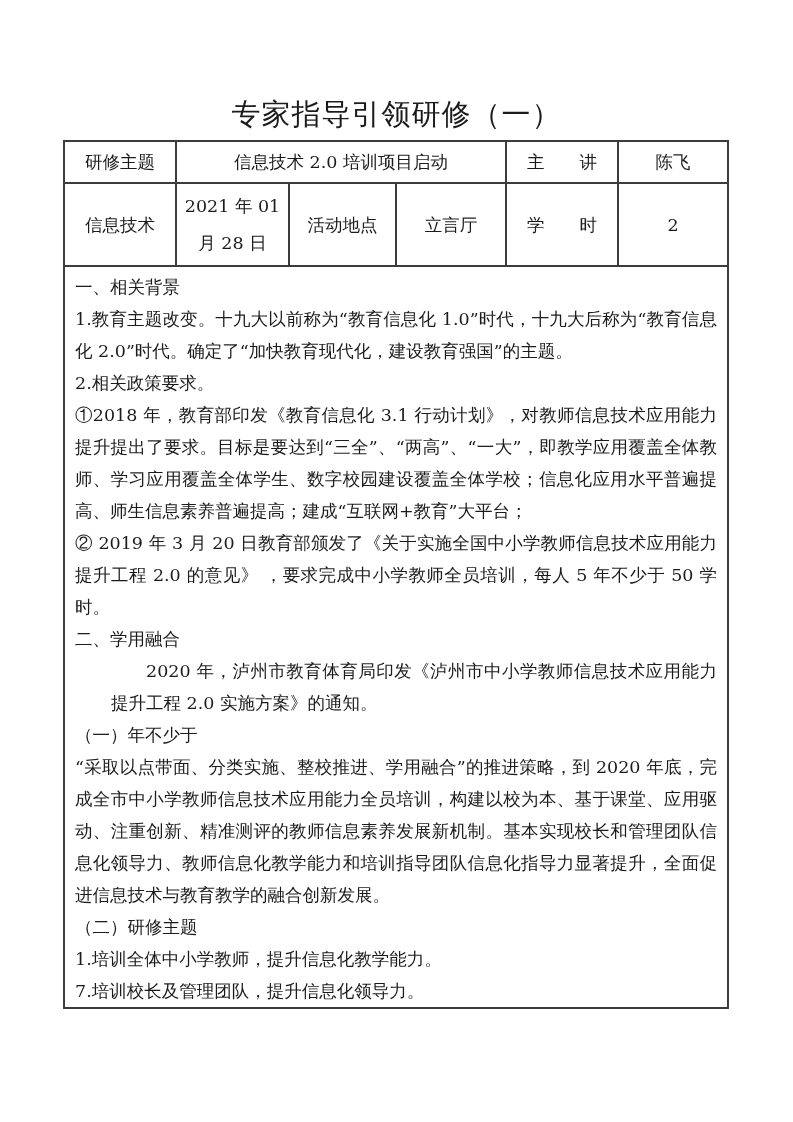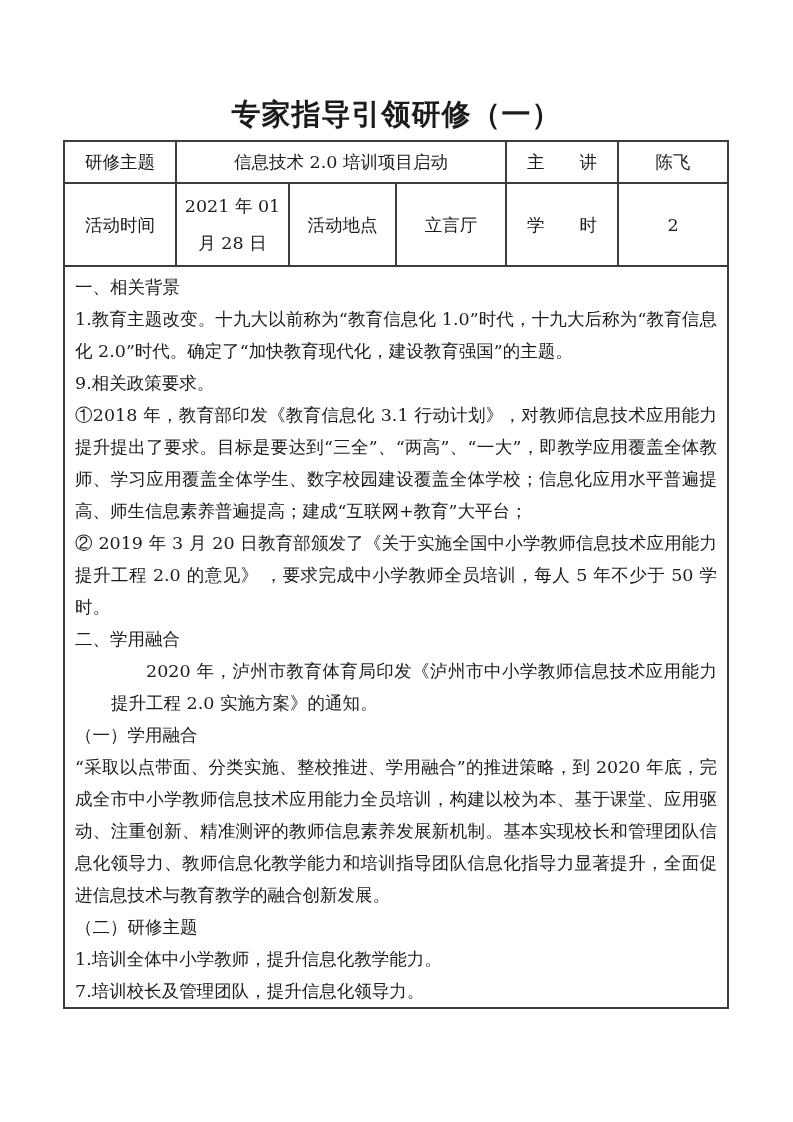--- a/index.html
+++ b/index.html
@@ -13,21 +13,21 @@
     position: relative;
     font-family: "DejaVu Serif", "Liberation Serif", serif;
     color: #1b1b1b;
     overflow: hidden;
   }
   .page-title {
     margin: 0;
     padding-top: 96px;
     text-align: center;
     font-size: 29px;
-    font-weight: 700;
+    font-weight: 400;
     letter-spacing: 1px;
     line-height: 36px;
   }
   table.info-table {
     position: absolute;
     left: 63px;
     top: 140px;
     width: 664px;
     border-collapse: collapse;
     table-layout: fixed;
@@ -80,38 +80,38 @@
       <col style="width:110px">
     </colgroup>
     <tbody>
       <tr class="row-1">
         <td>研修主题</td>
         <td colspan="3">信息技术 2.0 培训项目启动</td>
         <td>主　　讲</td>
         <td>陈飞</td>
       </tr>
       <tr class="row-2">
-        <td>活动时间</td>
+        <td>信息技术</td>
         <td class="date-cell">2021 年 01
 月 28 日</td>
         <td>活动地点</td>
         <td>立言厅</td>
         <td>学　　时</td>
         <td>2</td>
       </tr>
       <tr class="row-3">
         <td colspan="6" class="body-cell">
             <p class="para">一、相关背景</p>
             <p class="para">1.教育主题改变。十九大以前称为“教育信息化 1.0”时代，十九大后称为“教育信息化 2.0”时代。确定了“加快教育现代化，建设教育强国”的主题。</p>
-            <p class="para">9.相关政策要求。</p>
+            <p class="para">2.相关政策要求。</p>
             <p class="para">①2018 年，教育部印发《教育信息化 3.1 行动计划》，对教师信息技术应用能力提升提出了要求。目标是要达到“三全”、“两高”、“一大”，即教学应用覆盖全体教师、学习应用覆盖全体学生、数字校园建设覆盖全体学校；信息化应用水平普遍提高、师生信息素养普遍提高；建成“互联网+教育”大平台；</p>
             <p class="para">② 2019 年 3 月 20 日教育部颁发了《关于实施全国中小学教师信息技术应用能力提升工程 2.0 的意见》 ，要求完成中小学教师全员培训，每人 5 年不少于 50 学时。</p>
             <p class="para">二、学用融合</p>
             <p class="para indent">2020 年，泸州市教育体育局印发《泸州市中小学教师信息技术应用能力提升工程 2.0 实施方案》的通知。</p>
-            <p class="para">（一）学用融合</p>
+            <p class="para">（一）年不少于</p>
             <p class="para">“采取以点带面、分类实施、整校推进、学用融合”的推进策略，到 2020 年底，完成全市中小学教师信息技术应用能力全员培训，构建以校为本、基于课堂、应用驱动、注重创新、精准测评的教师信息素养发展新机制。基本实现校长和管理团队信息化领导力、教师信息化教学能力和培训指导团队信息化指导力显著提升，全面促进信息技术与教育教学的融合创新发展。</p>
             <p class="para">（二）研修主题</p>
             <p class="para">1.培训全体中小学教师，提升信息化教学能力。</p>
             <p class="para">7.培训校长及管理团队，提升信息化领导力。</p>
           </td>
       </tr>
     </tbody>
   </table>
 
 </div>

